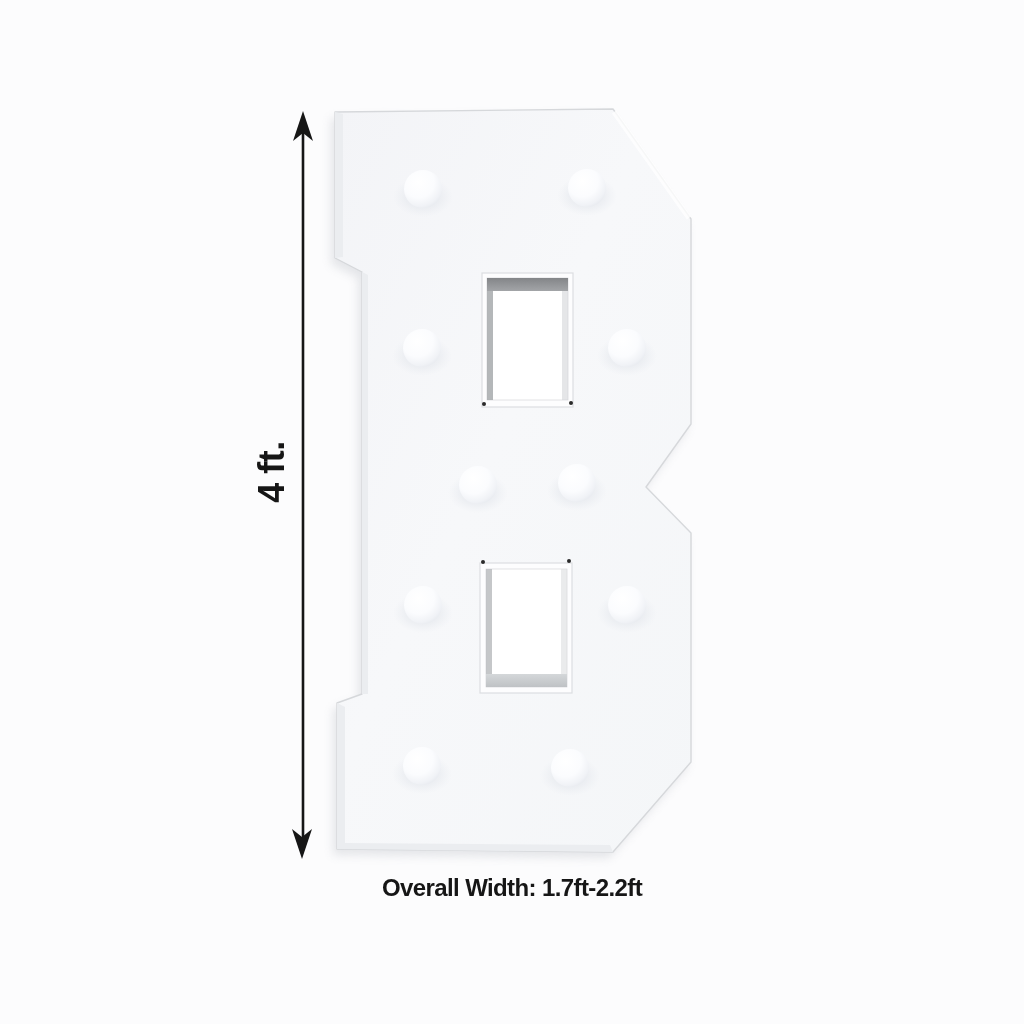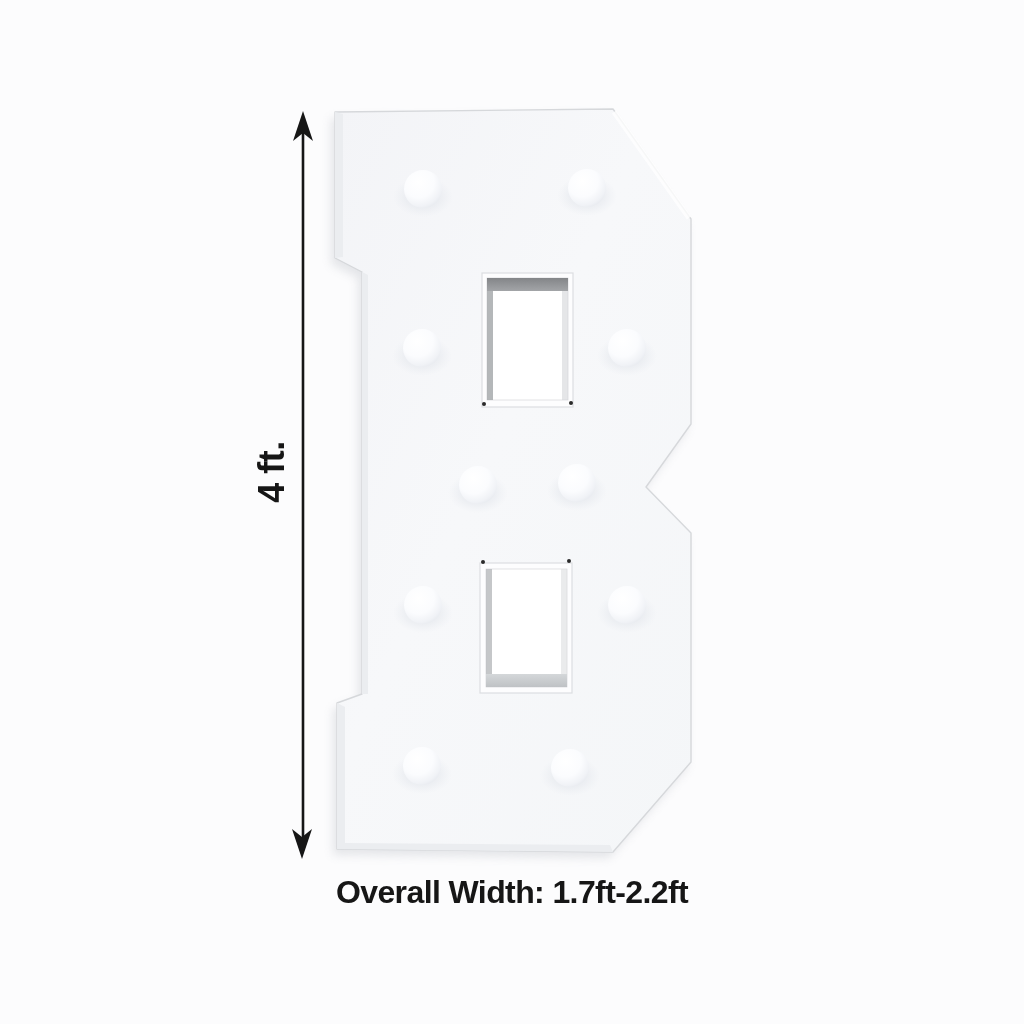--- a/index.html
+++ b/index.html
@@ -35,21 +35,21 @@
     top: 472px;
     transform: translate(-50%, -50%) rotate(-90deg);
     font-size: 36px;
     letter-spacing: -0.5px;
   }
   .width-caption {
     left: 0;
     right: 0;
     top: 874px;
     text-align: center;
-    font-size: 32px;
+    font-size: 24px;
     letter-spacing: -0.6px;
   }
   .face-outline {
     fill: url(#faceGrad);
     stroke: var(--letter-edge, #d6d8db);
     stroke-width: 1.4;
     stroke-linejoin: round;
   }
   .side-strip { fill: #ebedf0; }
   .arrow-part { fill: var(--annotation-text, #1b1b1b); }

